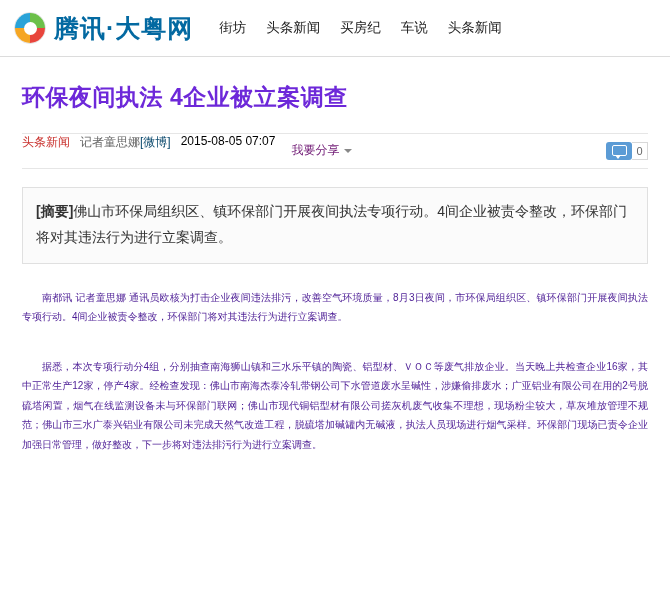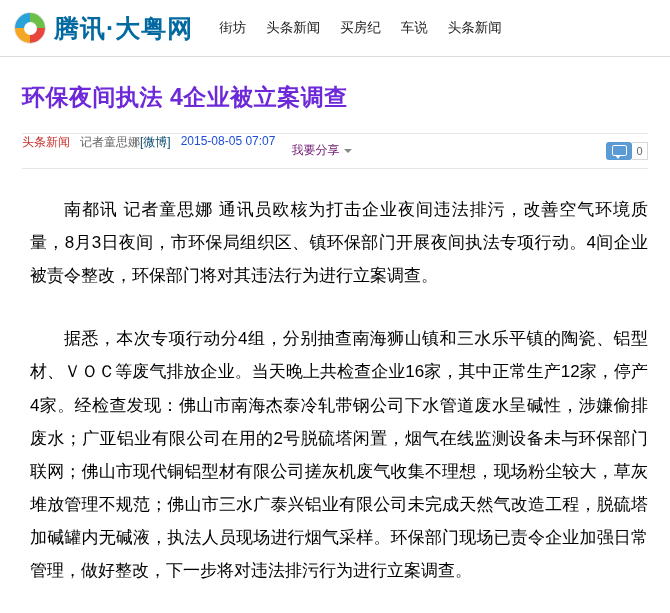--- a/index.html
+++ b/index.html
@@ -92,21 +92,21 @@
     position: relative;
   }
   .meta-tag {
     color: #c9302c;
     margin-right: 10px;
     white-space: nowrap;
     cursor: pointer;
   }
   .meta-source { color:#666666; margin-right: 10px; white-space: nowrap; }
   .meta-source .weibo { color:#0c4a6e; }
-  .meta-time { color:#1d4ed8; margin-right: 16px; white-space: nowrap; }
+  .meta-time { color:#000000; margin-right: 16px; white-space: nowrap; }
   .meta-share {
     color:#701a75; white-space: nowrap; cursor:pointer;
     display:flex; align-items:center;
   }
   .caret {
     display:inline-block; width:0; height:0; margin-left:5px;
     border-left:4px solid transparent; border-right:4px solid transparent;
     border-top:4px solid #888888;
   }
   .meta-right {
@@ -139,24 +139,24 @@
     background: #fbfbfb;
     margin-top: 18px;
     padding: 11px 13px 12px 13px;
     font-size: 14px;
     line-height: 1.85;
     color: #333333;
   }
   .summary b { font-weight: bold; }
 
   .para {
-    font-size: 17px;
+    font-size: 10px;
     line-height: 1.95;
-    color: #000000;
-    margin: 24px 0 0 8px;
+    color: #4c1d95;
+    margin: 24px 0 0 0;
     text-indent: 2em;
     text-align: justify;
   }
   .para.spaced { margin-top: 30px; }
 </style>
 </head>
 <body>
 
 <div class="site-header">
   <div class="logo">
@@ -193,17 +193,20 @@
       <i class="caret"></i>
     </span>
     <span class="meta-right">
       <span class="comment-icon">
           <span class="bubble"></span>
         </span>
       <span class="comment-count">0</span>
     </span>
   </div>
 
+  <div class="summary">
+    <b>[摘要]</b><span>佛山市环保局组织区、镇环保部门开展夜间执法专项行动。4间企业被责令整改，环保部门将对其违法行为进行立案调查。</span>
+  </div>
 
   <p class="para">南都讯 记者童思娜 通讯员欧核为打击企业夜间违法排污，改善空气环境质量，8月3日夜间，市环保局组织区、镇环保部门开展夜间执法专项行动。4间企业被责令整改，环保部门将对其违法行为进行立案调查。</p>
   <p class="para spaced">据悉，本次专项行动分4组，分别抽查南海狮山镇和三水乐平镇的陶瓷、铝型材、ＶＯＣ等废气排放企业。当天晚上共检查企业16家，其中正常生产12家，停产4家。经检查发现：佛山市南海杰泰冷轧带钢公司下水管道废水呈碱性，涉嫌偷排废水；广亚铝业有限公司在用的2号脱硫塔闲置，烟气在线监测设备未与环保部门联网；佛山市现代铜铝型材有限公司搓灰机废气收集不理想，现场粉尘较大，草灰堆放管理不规范；佛山市三水广泰兴铝业有限公司未完成天然气改造工程，脱硫塔加碱罐内无碱液，执法人员现场进行烟气采样。环保部门现场已责令企业加强日常管理，做好整改，下一步将对违法排污行为进行立案调查。</p>
 
 </div>
 
 </body></html>

